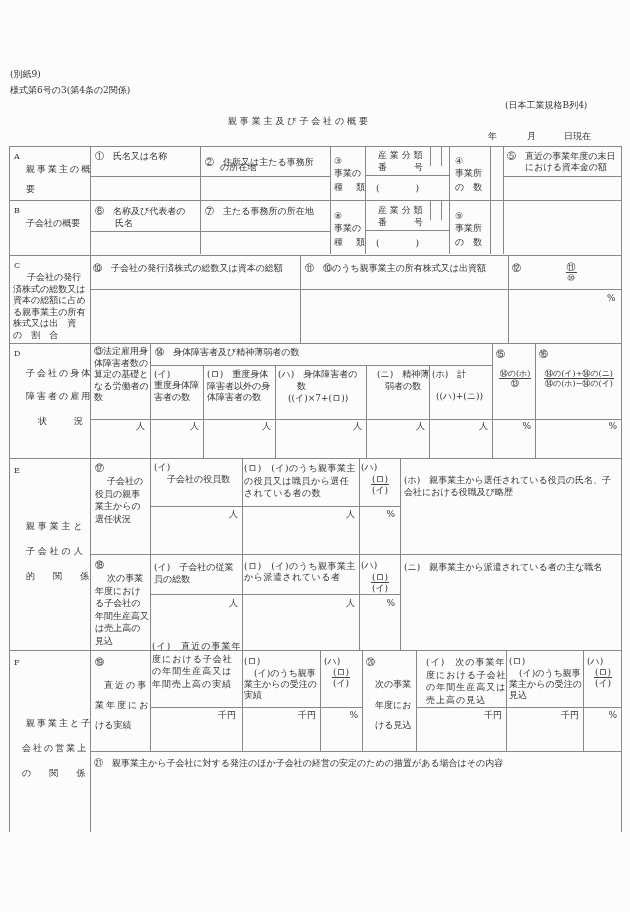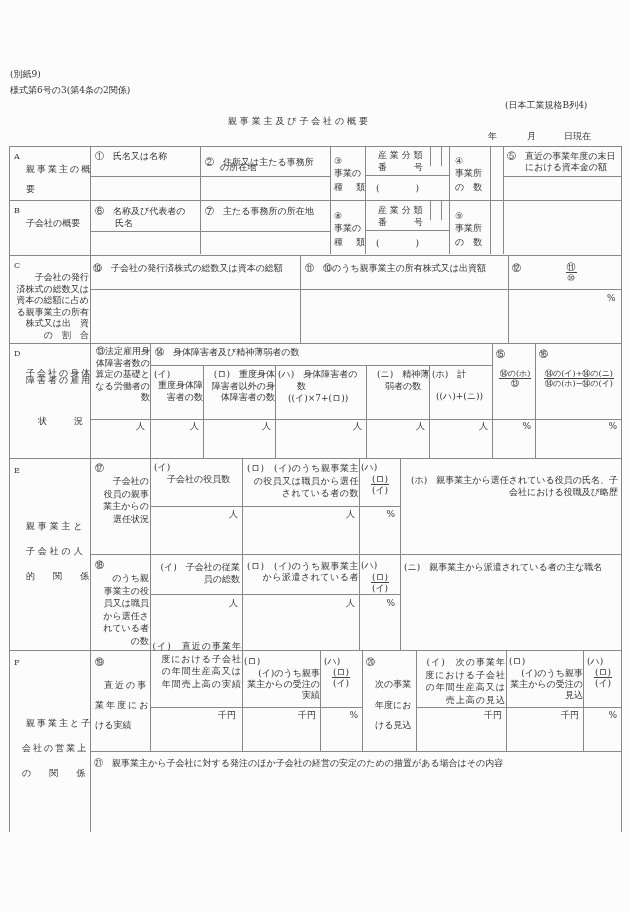--- a/index.html
+++ b/index.html
@@ -1,19 +1,19 @@
 <!DOCTYPE html>
 <html><head>
 <meta charset="utf-8">
 <style>
   html,body{margin:0;padding:0;background:#fcfcfc;}
   body{width:630px;height:912px;position:relative;overflow:hidden;
        font-family:"DejaVu Serif","Liberation Serif",serif;color:#333;font-size:9px;}
   .t{position:absolute;white-space:nowrap;line-height:1.25;}
-  .w{position:absolute;line-height:1.45;white-space:normal;word-break:break-all;text-align:right;}
+  .w{position:absolute;line-height:1.45;white-space:normal;word-break:break-all;}
   .h{position:absolute;background:#888;height:1px;}
   .v{position:absolute;background:#888;width:1px;}
   .cell{position:absolute;}
   .frac{position:absolute;text-align:center;line-height:1.15;}
   .frac .n{border-bottom:1px solid #444;display:inline-block;padding:0 1px;}
   .r{text-align:right;}
   .sp2{letter-spacing:2px;}
 </style>
 </head>
 <body>
@@ -105,21 +105,21 @@
 <div class="t" style="left:512px;top:263px;">⑫</div>
 <div class="frac" style="left:556px;top:262px;width:30px;">
   <span class="n">⑪</span><br>
   <span>⑩</span>
 </div>
 <div class="t" style="left:607px;top:293px;">%</div>
 <div class="cell" style="left:509px;top:290px;width:111px;height:52px;"></div>
 
 <div class="t" style="left:14px;top:349px;font-size:8px;">D</div>
 <div class="t sp2" style="left:26px;top:368px;">子会社の身体</div>
-<div class="t sp2" style="left:26px;top:375px;">障害者の雇用</div>
+<div class="t sp2" style="left:26px;top:391px;">障害者の雇用</div>
 <div class="t" style="left:26px;top:416px;width:58px;display:flex;justify-content:space-between;margin-left:12px;">状　　　況</div>
 
 <div class="v" style="left:150px;top:343px;height:115px;"></div>
 <div class="v" style="left:203px;top:365px;height:93px;"></div>
 <div class="v" style="left:275px;top:365px;height:93px;"></div>
 <div class="v" style="left:366px;top:365px;height:93px;"></div>
 <div class="v" style="left:429px;top:365px;height:93px;"></div>
 <div class="v" style="left:492px;top:343px;height:115px;"></div>
 <div class="v" style="left:535px;top:343px;height:115px;"></div>
 <div class="h" style="left:150px;top:365px;width:342px;"></div>
@@ -184,21 +184,21 @@
   <span>(イ)</span>
 </div>
 <div class="w" style="left:404px;top:462px;width:214px;line-height:12px;text-indent:0;margin-top:12px;">(ホ)　親事業主から選任されている役員の氏名、子会社における役職及び略歴</div>
 <div class="t r" style="left:152px;top:509px;width:86px;">人</div>
 <div class="t r" style="left:244px;top:509px;width:111px;">人</div>
 <div class="t r" style="left:361px;top:509px;width:34px;">%</div>
 <div class="cell" style="left:151px;top:507px;width:248px;height:46px;"></div>
 <div class="cell" style="left:401px;top:490px;width:219px;height:63px;"></div>
 
 <div class="t" style="left:95px;top:560px;">⑱</div>
-<div class="w" style="left:95px;top:572px;width:54px;text-indent:12px;line-height:12.5px;">のうち親事業主の役員又は職員から選任されている者の数</div>
+<div class="w" style="left:95px;top:572px;width:54px;text-indent:12px;line-height:12.5px;">次の事業年度における子会社の年間生産高又は売上高の見込</div>
 <div class="w" style="left:154px;top:561px;width:86px;line-height:12px;">(イ)　子会社の従業員の総数</div>
 <div class="w" style="left:244px;top:561px;width:115px;line-height:11px;letter-spacing:0.5px;">(ロ)　(イ)のうち親事業主から派遣されている者</div>
 <div class="t" style="left:361px;top:560px;">(ハ)</div>
 <div class="frac" style="left:362px;top:572px;width:36px;">
   <span class="n">(ロ)</span><br>
   <span>(イ)</span>
 </div>
 <div class="t" style="left:404px;top:562px;">(ニ)　親事業主から派遣されている者の主な職名</div>
 <div class="t r" style="left:152px;top:598px;width:86px;">人</div>
 <div class="t r" style="left:244px;top:598px;width:111px;">人</div>
@@ -236,21 +236,21 @@
 </div>
 <div class="t r" style="left:152px;top:710px;width:84px;">千円</div>
 <div class="t r" style="left:244px;top:710px;width:72px;">千円</div>
 <div class="t r" style="left:322px;top:710px;width:36px;">%</div>
 <div class="cell" style="left:151px;top:708px;width:210px;height:42px;"></div>
 
 <div class="t" style="left:366px;top:657px;">⑳</div>
 <div class="t" style="left:375px;top:679px;">次の事業</div>
 <div class="t" style="left:375px;top:700px;">年度にお</div>
 <div class="t" style="left:375px;top:720px;text-align:right;">ける見込</div>
-<div class="w" style="left:418px;top:656px;width:88px;line-height:12.5px;letter-spacing:1px;">(イ)　次の事業年度における子会社の年間生産高又は売上高の見込</div>
+<div class="w" style="left:418px;top:656px;width:88px;line-height:12.5px;letter-spacing:1px;padding-left:8px;">(イ)　次の事業年度における子会社の年間生産高又は売上高の見込</div>
 <div class="t" style="left:509px;top:656px;">(ロ)</div>
 <div class="w" style="left:509px;top:668px;width:74px;text-indent:10px;line-height:11px;">(イ)のうち親事業主からの受注の見込</div>
 <div class="t" style="left:587px;top:656px;">(ハ)</div>
 <div class="frac" style="left:585px;top:667px;width:36px;">
   <span class="n">(ロ)</span><br>
   <span>(イ)</span>
 </div>
 <div class="t r" style="left:418px;top:710px;width:84px;">千円</div>
 <div class="t r" style="left:508px;top:710px;width:71px;">千円</div>
 <div class="t r" style="left:585px;top:710px;width:32px;">%</div>

